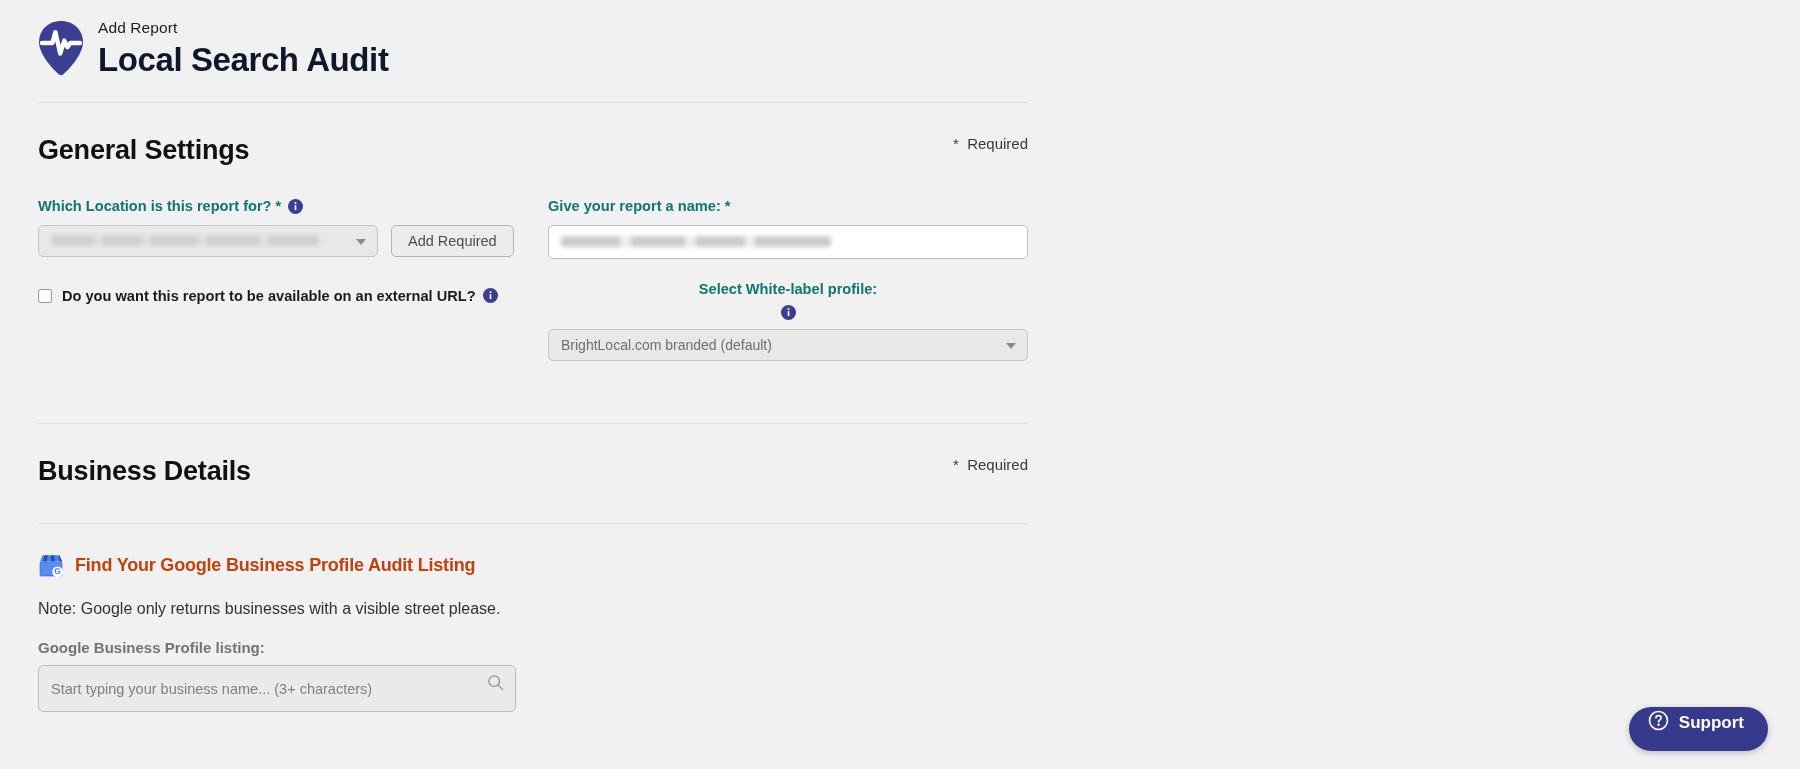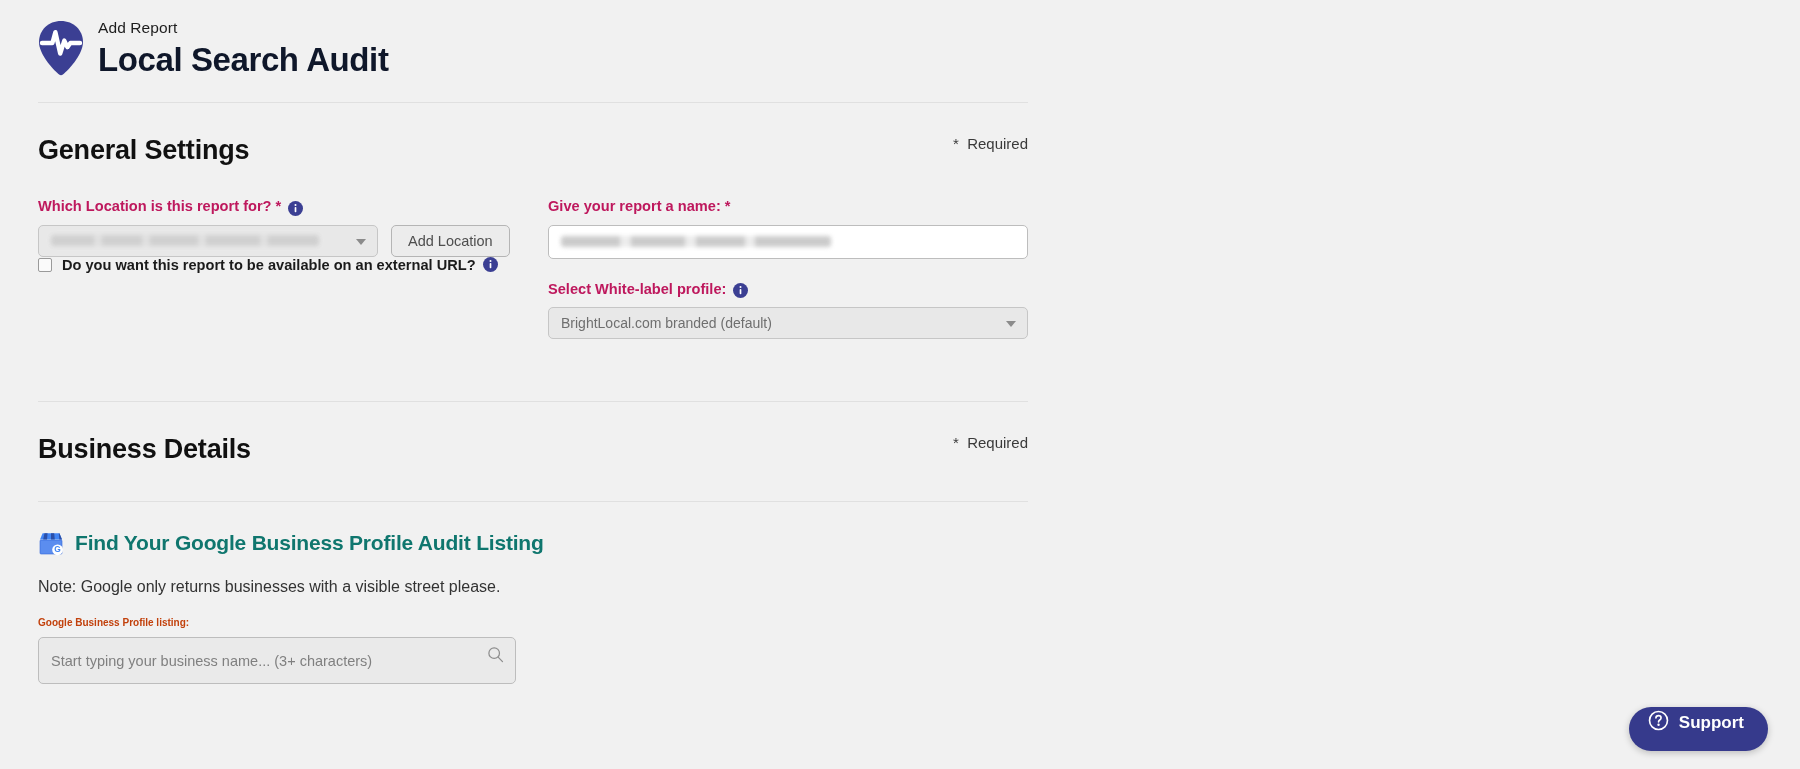--- a/index.html
+++ b/index.html
@@ -78,23 +78,23 @@
     display: flex;
     gap: 0;
     padding-top: 24px;
   }
   .col-left { width: 510px; flex: 0 0 510px; }
   .col-right { width: 480px; flex: 0 0 480px; }
 
   .field-label {
     font-size: 14.6px;
     font-weight: 700;
-    color: #be185d;
-    display: flex;
-    align-items: flex-end;
+    color: #0f766e;
+    display: flex;
+    align-items: center;
     gap: 7px;
     margin-bottom: 9px;
     line-height: 1.2;
   }
 
   .info-icon {
     width: 15px; height: 15px;
     flex: 0 0 auto;
     display: inline-block;
   }
@@ -169,79 +169,80 @@
     align-items: center;
     padding: 0 12px;
     font-size: 14px;
     color: #555;
   }
 
   .checkbox-row {
     display: flex;
     align-items: center;
     gap: 10px;
+    padding-top: 31px;
   }
   .checkbox {
     width: 14px; height: 14px;
     border: 1px solid #9a9a9a;
     border-radius: 2px;
     background: #fafafa;
     flex: 0 0 auto;
   }
   .checkbox-label {
     font-size: 14.6px;
     font-weight: 700;
     color: #1b1b1b;
     display: flex;
     align-items: center;
     gap: 7px;
   }
 
-  .spacer-white-label { margin-top: 22px; }
+  .spacer-white-label { margin-top: 22px; flex-direction: column; }
 
   
   .sub-rule {
     border: 0;
     border-top: 1px solid #e0e0e0;
     margin: 26px 0 0 0;
     width: 990px;
   }
 
   .gbp-head {
     display: flex;
     align-items: center;
     gap: 11px;
     padding-top: 28px;
     padding-bottom: 4px;
   }
   .gbp-icon { width: 26px; height: 26px; flex: 0 0 auto; }
   .gbp-title {
-    font-size: 21px;
-    font-weight: 700;
-    color: #0f766e;
+    font-size: 18px;
+    font-weight: 700;
+    color: #c2410c;
     letter-spacing: -.2px;
   }
 
   .body-text {
     font-size: 16px;
     color: #333;
     line-height: 1.52;
     max-width: 965px;
     margin-top: 15px;
   }
   .body-note {
     font-size: 16px;
     color: #333;
     margin-top: 18px;
   }
 
   .search-label {
-    font-size: 10px;
-    font-weight: 700;
-    color: #c2410c;
+    font-size: 15px;
+    font-weight: 700;
+    color: #737373;
     margin-top: 21px;
     margin-bottom: 9px;
   }
   .search-box {
     position: relative;
     width: 478px;
     height: 47px;
     border: 1px solid #bdbdbd;
     border-radius: 5px;
     background: #eaeaea;
@@ -312,21 +313,21 @@
               <circle cx="8" cy="4.3" r="1.1" fill="#fff"></circle>
             </svg>
           </span>
         </div>
 
         <div class="row-inline">
           <div class="select-box select-location">
             <span class="redacted" style="width:268px"></span>
             <span class="caret"></span>
           </div>
-          <button class="btn-outline">Add Location</button>
+          <button class="btn-outline">Add Required</button>
         </div>
 
         <div class="checkbox-row">
           <span class="checkbox"></span>
           <span class="checkbox-label">
             <span>Do you want this report to be available on an external URL?</span>
             <span class="info-icon">
               <svg width="15" height="15" viewBox="0 0 16 16">
                 <circle cx="8" cy="8" r="8" fill="#3b3f93"></circle>
                 <rect x="7.1" y="6.4" width="1.8" height="5.6" rx=".8" fill="#fff"></rect>

